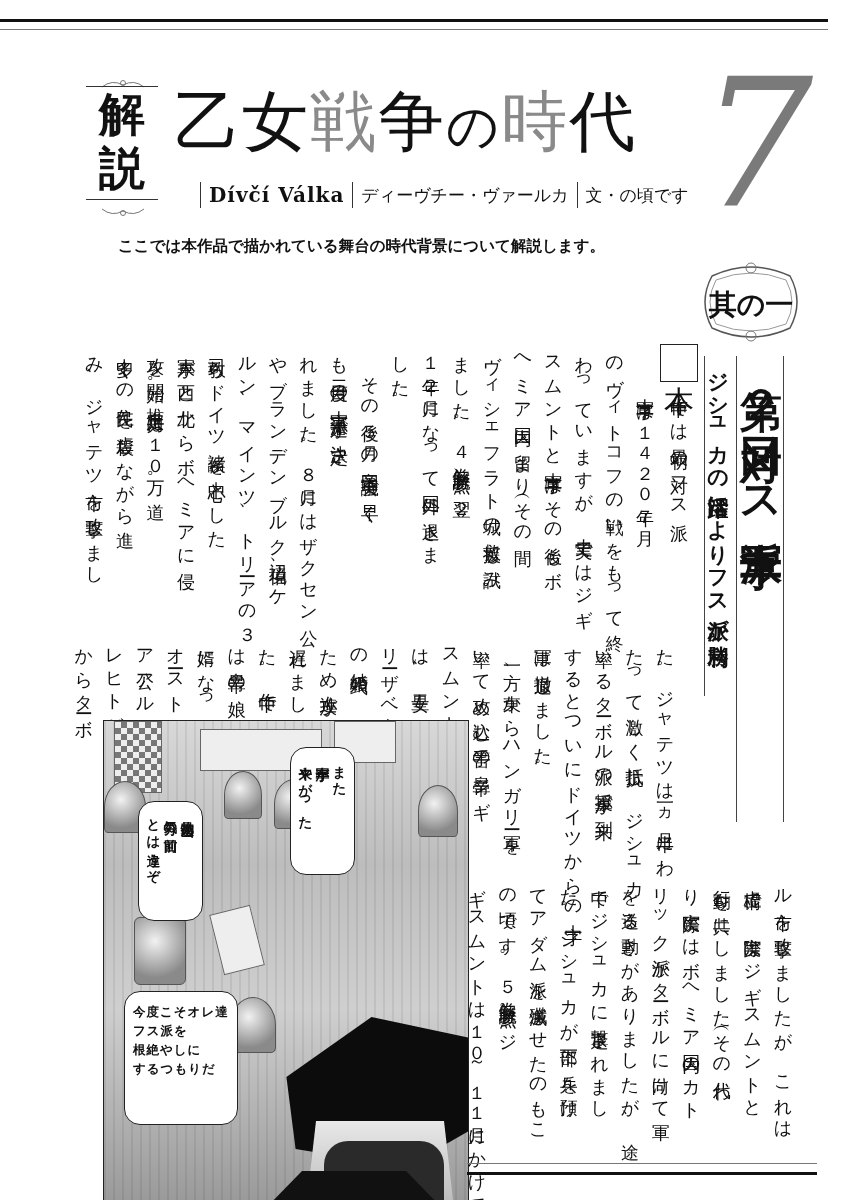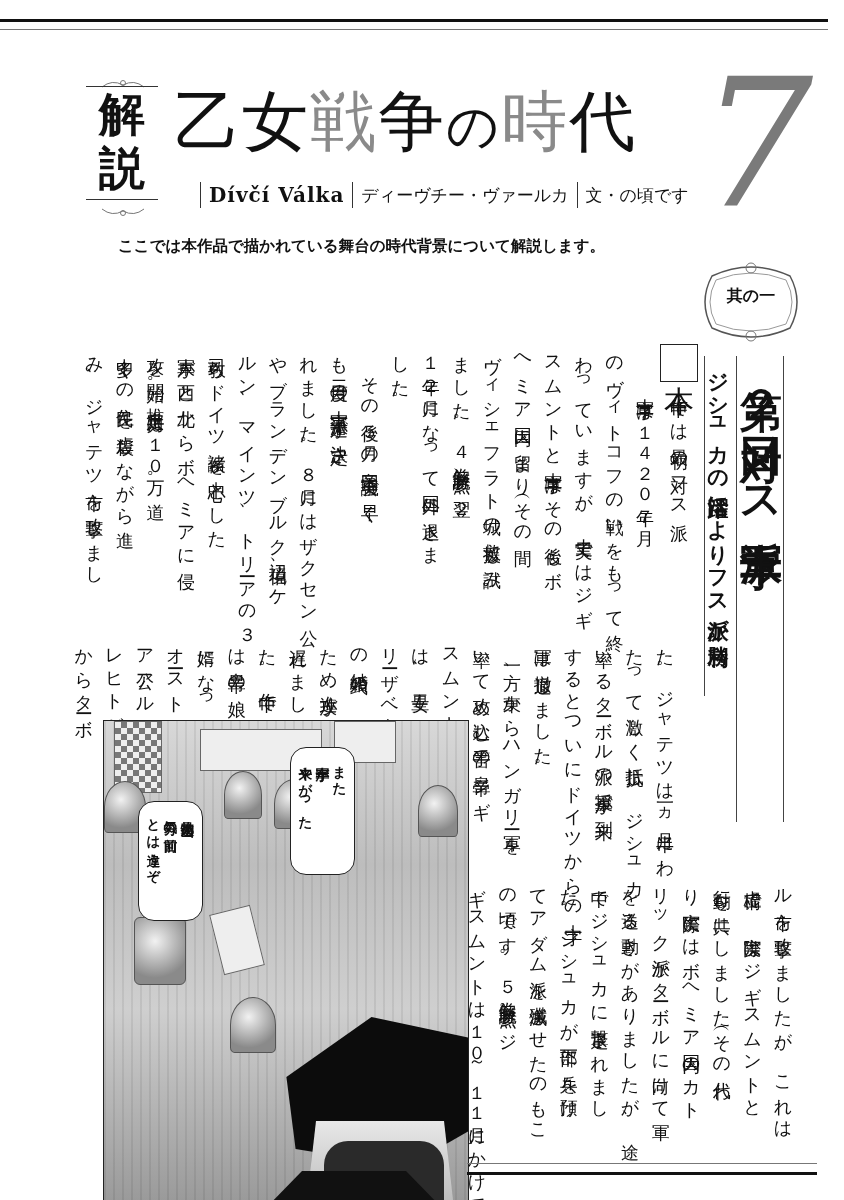--- a/index.html
+++ b/index.html
@@ -34,21 +34,21 @@
 
   
   .bignum { left:700px; top:56px; font-family:"DejaVu Serif", serif; font-style:italic; font-size:178px; line-height:178px; color:#7a7a7a; }
 
   
   .intro { left:90px; top:236px; font-family:Liberation Serif, serif; font-size:15.5px; font-weight:bold; white-space:nowrap;margin-left:28px; }
 
   
   .cartouche { left:698px; top:262px; width:106px; height:80px; }
   .cartouche svg { position:absolute; left:0; top:0; }
-  .cartouche .lbl { position:absolute; left:0; top:24px; width:106px; text-align:center; font-family:"DejaVu Serif", serif; font-size:16px; font-weight:bold; }
+  .cartouche .lbl { position:absolute; left:0; top:24px; width:106px; text-align:center; font-family:"DejaVu Serif", serif; font-size:28px; font-weight:bold; }
 
   
   .heading-box { left:736px; top:356px; width:46px; height:466px; border-left:1px solid #444; border-right:1px solid #444; }
   .heading { writing-mode:vertical-rl; font-family:"DejaVu Serif", serif; font-weight:bold; font-size:42px; line-height:46px; letter-spacing:2px; left:738px; top:358px; height:462px; }
   .subheading-box { left:704px; top:356px; width:28px; height:340px; border-left:1px solid #444; }
   .subheading { writing-mode:vertical-rl; font-family:"DejaVu Serif", serif; font-weight:bold; font-size:21px; line-height:28px; left:704px; top:358px; height:336px; letter-spacing:0.5px; }
 
   
   .vblock { writing-mode:vertical-rl; font-size:18px; line-height:30.6px; letter-spacing:2.3px; white-space:nowrap; }
   .vblock .col { display:block; }
@@ -187,20 +187,24 @@
   <div class="hair"></div>
   <div class="face"></div>
   <div class="coat"></div>
 
   <div class="bubble" style="left:186px;top:26px;height:110px;white-space:pre;">また
 十字軍が
 来やがった</div>
   <div class="bubble" style="left:34px;top:80px;height:102px;white-space:pre;">物見遊山
 気分の前回
 とは違うぞ</div>
+  <div class="bubble" style="left:20px;top:270px;height:112px;white-space:pre;writing-mode:horizontal-tb;font-size:12.5px;line-height:19px;padding:10px 8px;">今度こそオレ達
+フス派を
+根絶やしに
+するつもりだ</div>
 </div>
 
 <div class="abs vblock block-bot">
   <span class="col">ル市を攻撃しましたが、これは</span>
   <span class="col">虚構で、実際はジギスムントと</span>
   <span class="col">行動を共にしました（その代わ</span>
   <span class="col">り実際にはボヘミア国内のカト</span>
   <span class="col">リック派がターボルに向けて軍</span>
   <span class="col">を送る動きがありましたが、途</span>
   <span class="col">中でジシュカに撃退されまし</span>

